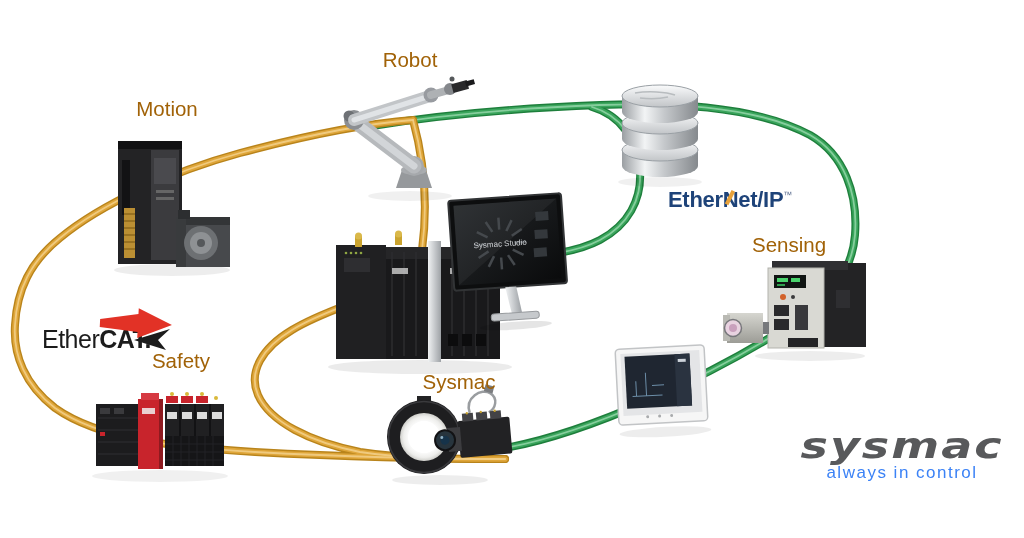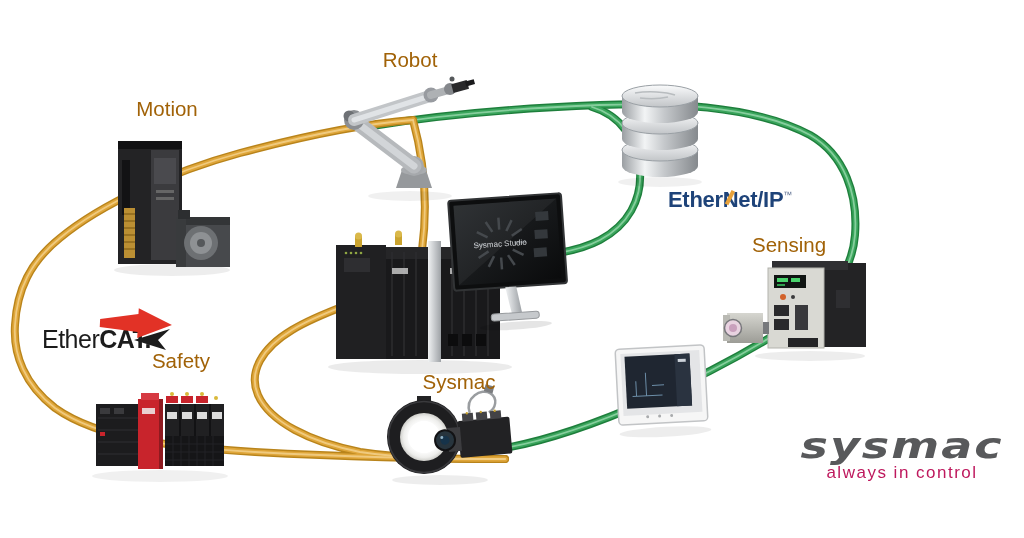--- a/index.html
+++ b/index.html
@@ -15,21 +15,21 @@
   .ethernetip-logo{position:absolute;left:668px;top:187px;font-size:22px;font-weight:700;
                    color:#1E4379;white-space:nowrap;letter-spacing:-0.3px;}
   .ethernetip-logo .n-accent{position:relative;display:inline-block;}
   .ethernetip-logo .n-accent::after{content:"";position:absolute;left:5px;top:3px;width:3.5px;
                    height:15px;background:#E8A23B;transform:rotate(27deg);}
   .ethernetip-logo .tm{font-size:9px;font-weight:400;color:#5a6c8e;vertical-align:9px;}
   .sysmac-logo{position:absolute;left:902px;top:424px;transform:translateX(-50%) scaleY(0.78);
                transform-origin:top center;font:italic 700 46px "DejaVu Sans",sans-serif;
                color:#58595B;letter-spacing:2px;white-space:nowrap;}
   .sysmac-tagline{position:absolute;left:902px;top:463px;transform:translateX(-50%);
-               font:400 17px "Liberation Sans",sans-serif;color:#be185d;letter-spacing:1.5px;
+               font:400 17px "Liberation Sans",sans-serif;color:#3b82f6;letter-spacing:1.5px;
                white-space:nowrap;}
 </style>
 </head>
 <body>
 
 <div class="canvas">
 
 <svg width="1024" height="538" viewBox="0 0 1024 538">
   <defs>
     <linearGradient id="dbBody" x1="0" y1="0" x2="1" y2="0">

